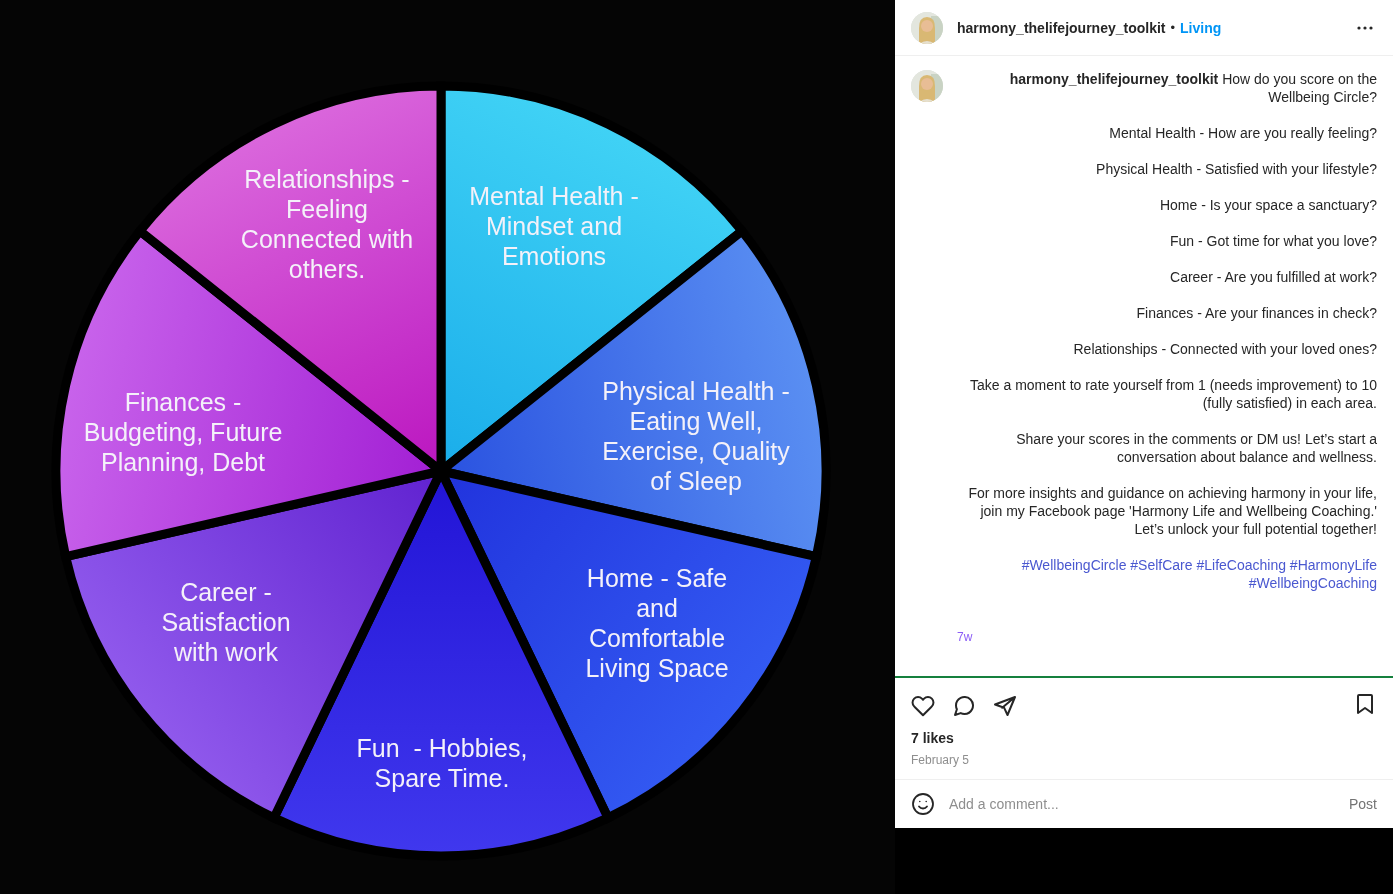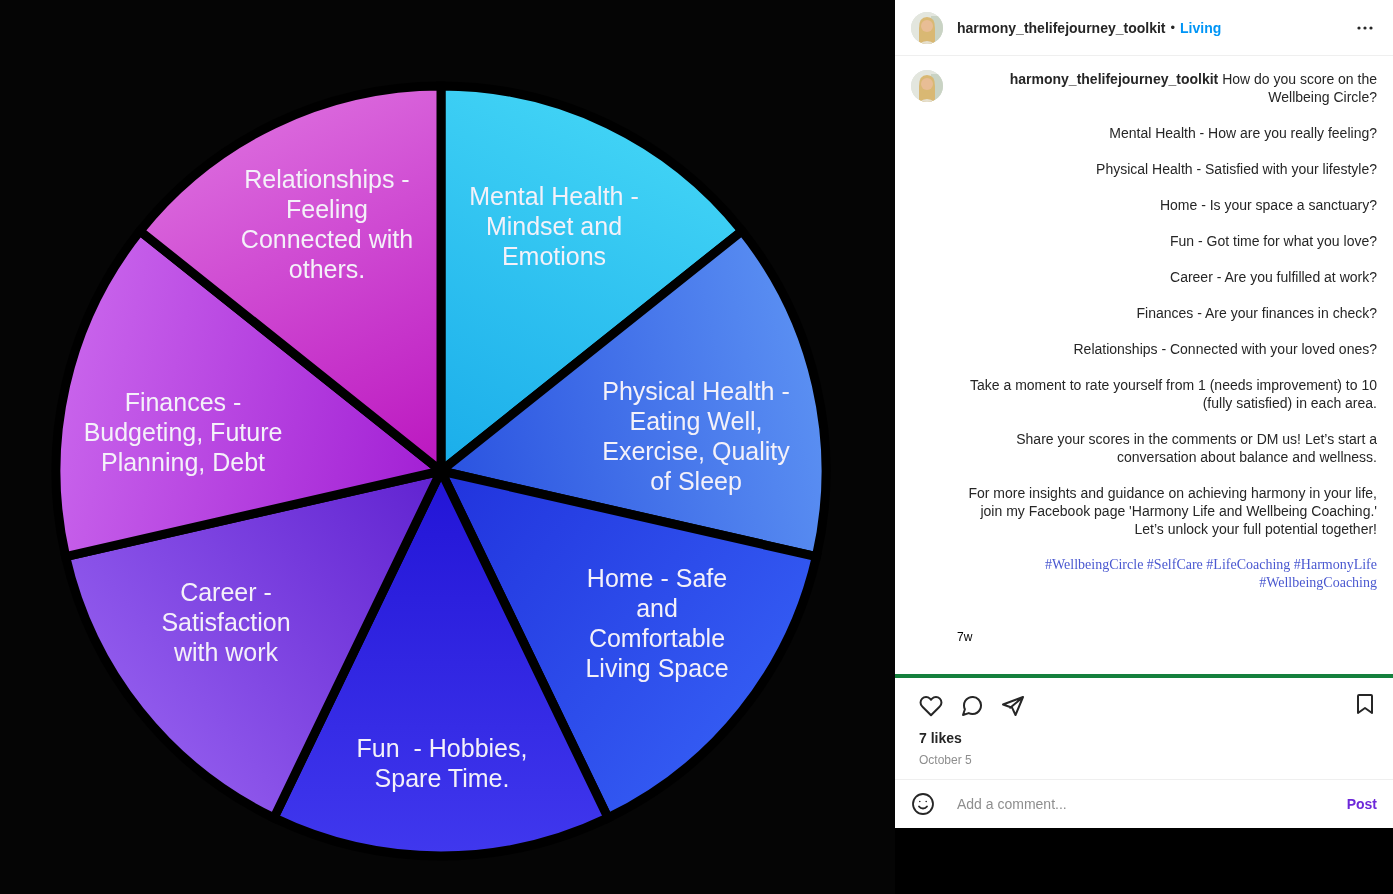--- a/index.html
+++ b/index.html
@@ -20,41 +20,41 @@
   .hdr-user { margin-left:14px; font-size:14px; font-weight:700; color:#262626; cursor:pointer; }
   .hdr-dot { margin:0 5px; color:#262626; font-size:13px; }
   .follow { color:#0095f6; font-weight:600; font-size:14px; cursor:pointer; }
   .menu-btn { margin-left:auto; display:flex; align-items:center; cursor:pointer; }
 
   .caption-area { flex:1; overflow:hidden; padding:14px 16px 0 16px; display:flex; }
   .caption-body { margin-left:14px; font-size:14px; line-height:18px; color:#262626; width:420px; }
   .caption-body p { margin:0 0 18px 0;text-align:right; }
   .cap-user { font-weight:700; }
   .hashtags { color:#4a58d0; cursor:pointer; }
-  .caption-body .hash-p { margin-bottom:8px;font-family:Liberation Serif, serif; }
-  .timestamp { font-size:12px; color:#000000; letter-spacing:.2px;margin-top:36px; }
+  .caption-body .hash-p { margin-bottom:8px; }
+  .timestamp { font-size:12px; color:#8b5cf6; letter-spacing:.2px;margin-top:36px; }
 
   .sphere { width:15px; height:15px; border-radius:50%; display:inline-block; vertical-align:-2px; margin-right:5px; }
   .sphere-blue   { background: radial-gradient(circle at 35% 28%, #a6ccfa, #4a82e8 58%, #2b55c4); }
   .sphere-purple { background: radial-gradient(circle at 35% 28%, #cfb4f4, #8a5ddd 58%, #6136b4); }
   .sphere-green  { background: radial-gradient(circle at 35% 28%, #b9f0c8, #54cf80 58%, #2fa257); }
 
-  .actions { border-top:4px solid #15803d; padding:4px 16px 12px 24px; }
+  .actions { border-top:2px solid #15803d; padding:4px 16px 12px 16px; }
   .icon-row { display:flex; align-items:center; padding:10px 0 8px 0; }
   .action-icon { width:24px; height:24px; stroke:#262626; fill:none; stroke-width:2; stroke-linecap:round; stroke-linejoin:round; cursor:pointer; }
   .gap { margin-right:17px; }
   .bookmark-wrap { margin-left:auto; }
   .likes { font-weight:700; font-size:14px; color:#262626; margin-top:2px; cursor:pointer; }
   .date { font-size:12px; color:#8e8e8e; margin-top:7px; }
 
   .comment-bar { border-top:1px solid #efefef; height:49px; min-height:49px; display:flex; align-items:center; padding:0 16px; }
   .smiley { width:24px; height:24px; stroke:#262626; fill:none; stroke-width:1.8; stroke-linecap:round; cursor:pointer; flex-shrink:0; }
-  .comment-input { flex:1; border:none; outline:none; margin-left:20px; font-family:"Liberation Sans", sans-serif; font-size:14px; color:#b91c1c; background:transparent; }
+  .comment-input { flex:1; border:none; outline:none; margin-left:12px; font-family:"Liberation Sans", sans-serif; font-size:14px; color:#b91c1c; background:transparent; }
   .comment-input::placeholder { color:#8e8e8e; }
-  .post-btn { color:#6d28d9; font-weight:700; font-size:14px; cursor:default; margin-left:10px; }
+  .post-btn { color:#737373; font-weight:400; font-size:14px; cursor:default; margin-left:10px; }
 </style>
 </head>
 <body>
 
 <div class="app">
 
   <div class="post-media">
     <svg id="pie-svg" width="895" height="894" viewBox="0 0 895 894">
         <defs>
           <linearGradient id="seg0" gradientUnits="userSpaceOnUse" x1="608.0452395602599" y1="124.12698585756863" x2="441" y2="471">
@@ -172,21 +172,21 @@
         <svg class="action-icon" viewBox="0 0 24 24">
           <path d="M22 3L9.2 13.8M22 3l-7.5 18-3.3-7.2L2 10.5 22 3z"></path>
         </svg>
         <span class="bookmark-wrap">
           <svg class="action-icon" viewBox="0 0 24 24">
             <path d="M19 21l-7-5-7 5V4a1 1 0 0 1 1-1h12a1 1 0 0 1 1 1z"></path>
           </svg>
         </span>
       </div>
       <div class="likes">7 likes</div>
-      <div class="date">October 5</div>
+      <div class="date">February 5</div>
     </div>
 
     <div class="comment-bar">
       <svg class="smiley" viewBox="0 0 24 24">
         <circle cx="12" cy="12" r="10"></circle>
         <path d="M8 14.5s1.5 2 4 2 4-2 4-2"></path>
         <circle cx="8.8" cy="9.5" r="0.8" fill="#262626" stroke="none"></circle>
         <circle cx="15.2" cy="9.5" r="0.8" fill="#262626" stroke="none"></circle>
       </svg>
       <input class="comment-input" type="text" placeholder="Add a comment..." style="">

